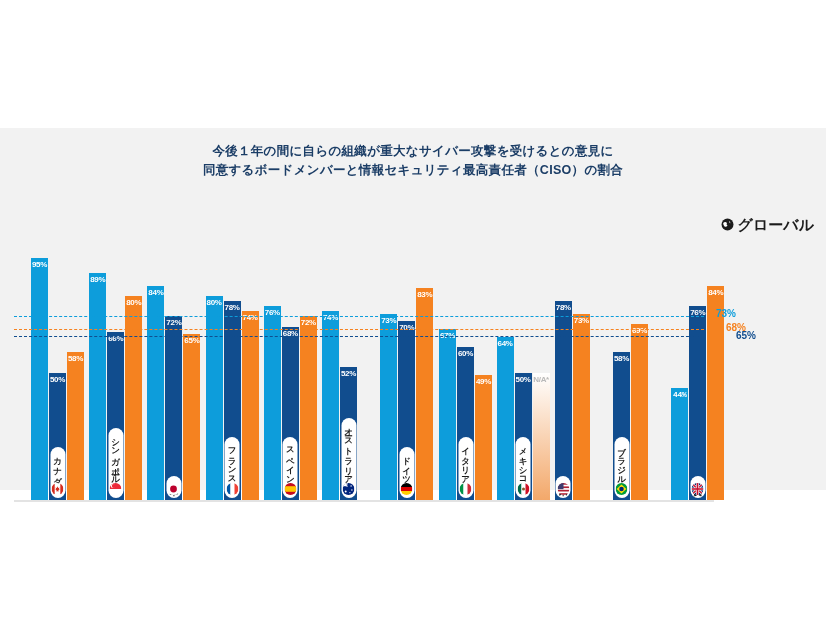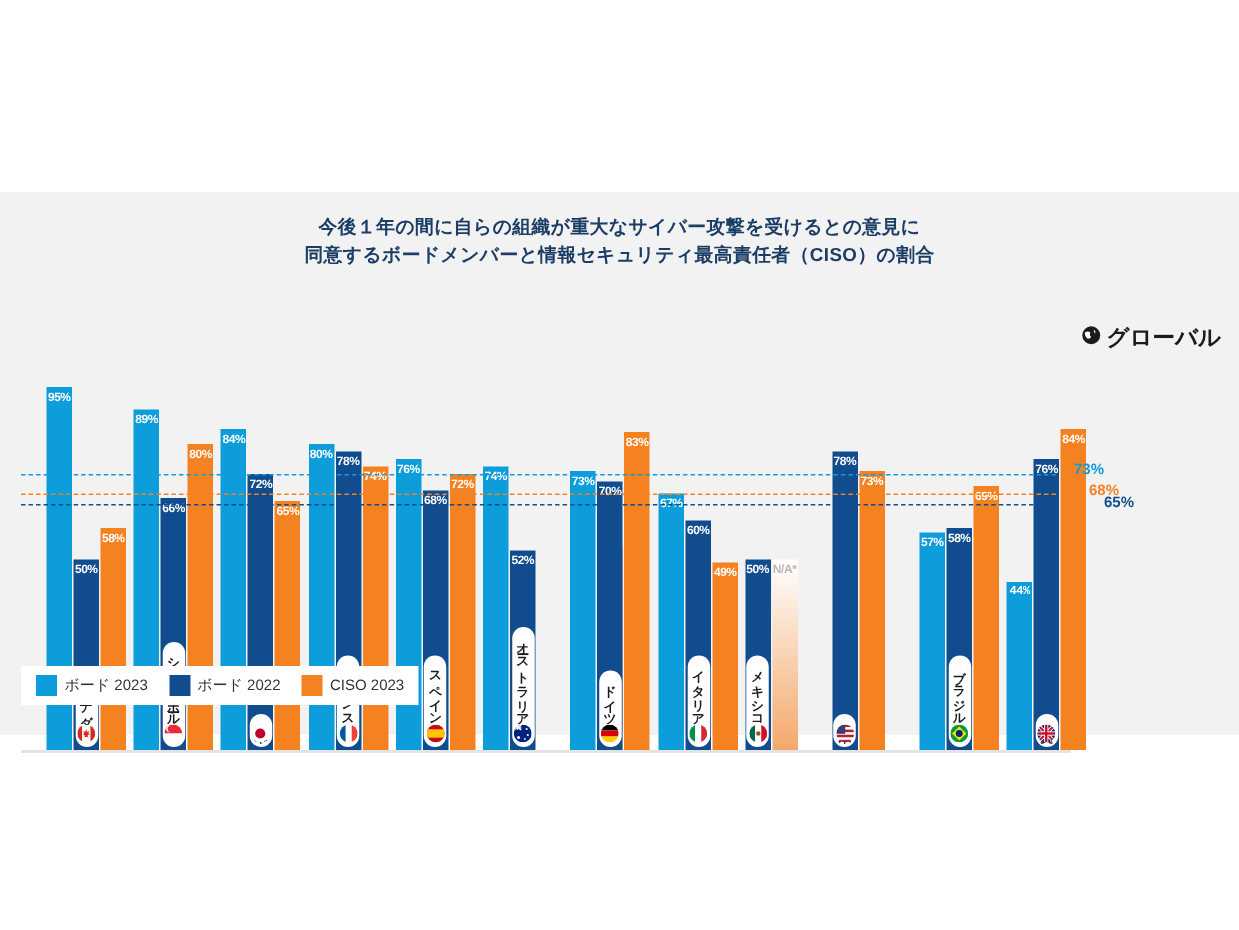--- a/index.html
+++ b/index.html
@@ -274,20 +274,23 @@
                   <rect x="8" width="4" height="12" fill="#ce2b37"></rect>
                 </svg>
               </span>
             </div>
           </div>
           <div class="bar" style="height: 125px; background: rgb(245, 130, 32);">
             <span class="val">49%</span>
           </div>
         </div>
         <div class="group" style="left: 482.6px;">
+          <div class="bar" style="height: 163px; background: rgb(13, 157, 219);">
+            <span class="val">64%</span>
+          </div>
           <div class="bar" style="height: 127px; background: rgb(17, 77, 142);">
             <span class="val">50%</span>
             <div class="badge">
               <span class="cname">メキシコ</span>
               <span class="flag">
                 <svg viewBox="0 0 12 12">
                   <rect width="4" height="12" fill="#006847"></rect>
                   <rect x="4" width="4" height="12" fill="#fff"></rect>
                   <rect x="8" width="4" height="12" fill="#ce1126"></rect>
                   <circle cx="6" cy="6" r="1.5" fill="#8b5a2b"></circle>
@@ -314,23 +317,20 @@
                   <rect width="6" height="6.2" fill="#3c3b6e"></rect>
                 </svg>
               </span>
             </div>
           </div>
           <div class="bar" style="height: 186px; background: rgb(245, 130, 32);">
             <span class="val">73%</span>
           </div>
         </div>
         <div class="group" style="left: 599px;">
-          <div class="bar" style="height: 145px; background: rgb(13, 157, 219);">
-            <span class="val">57%</span>
-          </div>
           <div class="bar" style="height: 148px; background: rgb(17, 77, 142);">
             <span class="val">58%</span>
             <div class="badge">
               <span class="cname">ブラジル</span>
               <span class="flag">
                 <svg viewBox="0 0 12 12">
                   <rect width="12" height="12" fill="#009b3a"></rect>
                   <path d="M6 1.4 L10.8 6 L6 10.6 L1.2 6Z" fill="#fedf00"></path>
                   <circle cx="6" cy="6" r="2.3" fill="#002776"></circle>
                 </svg>
@@ -370,27 +370,13 @@
     <div id="reflines">
         <div class="refline" style="top: 125.85px; width: 690px; border-top-color: rgb(13, 157, 219);"></div>
         <div class="reflabel" style="left: 702px; top: 117.85px; color: rgb(13, 157, 219);">73%</div>
         <div class="refline" style="top: 138.6px; width: 690px; border-top-color: rgb(245, 130, 32);"></div>
         <div class="reflabel" style="left: 712px; top: 131.6px; color: rgb(245, 130, 32);">68%</div>
         <div class="refline" style="top: 146.25px; width: 690px; border-top-color: rgb(17, 77, 142);"></div>
         <div class="reflabel" style="left: 722px; top: 140.25px; color: rgb(17, 77, 142);">65%</div>
       </div>
   </div>
 
-  <div id="legend">
-      <div class="lgitem">
-        <span class="lgswatch" style="background: rgb(13, 157, 219);"></span>
-        <span class="lglabel">ボード 2023</span>
-      </div>
-      <div class="lgitem">
-        <span class="lgswatch" style="background: rgb(17, 77, 142);"></span>
-        <span class="lglabel">ボード 2022</span>
-      </div>
-      <div class="lgitem">
-        <span class="lgswatch" style="background: rgb(245, 130, 32);"></span>
-        <span class="lglabel">CISO 2023</span>
-      </div>
-    </div>
 </div>
 
 </body></html>

